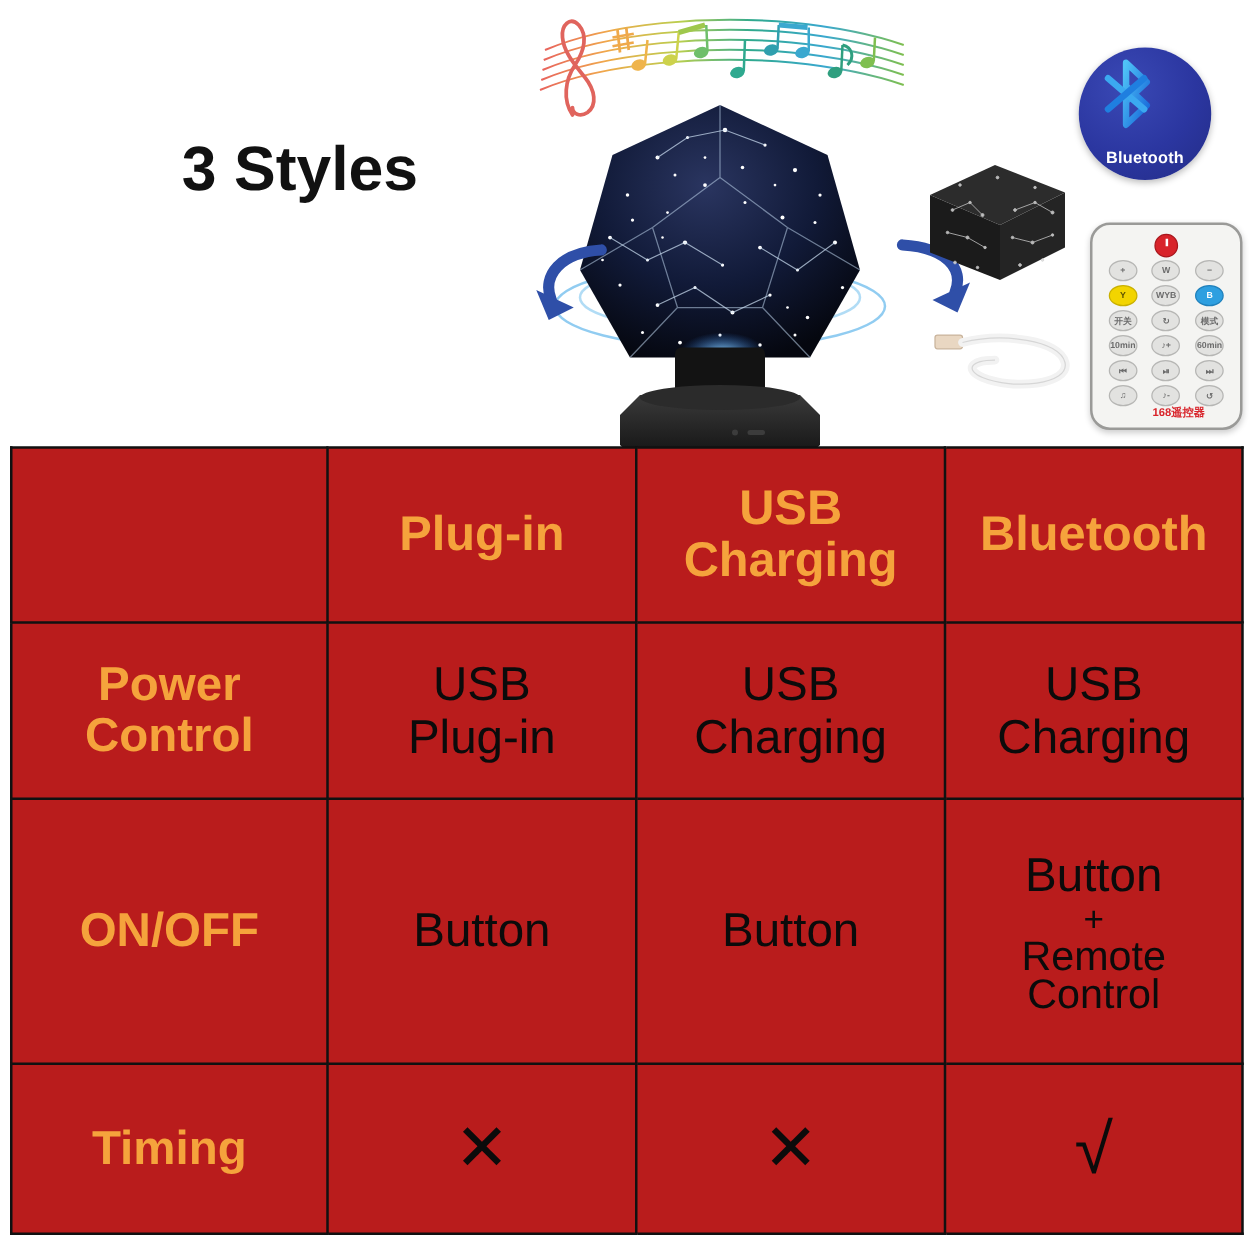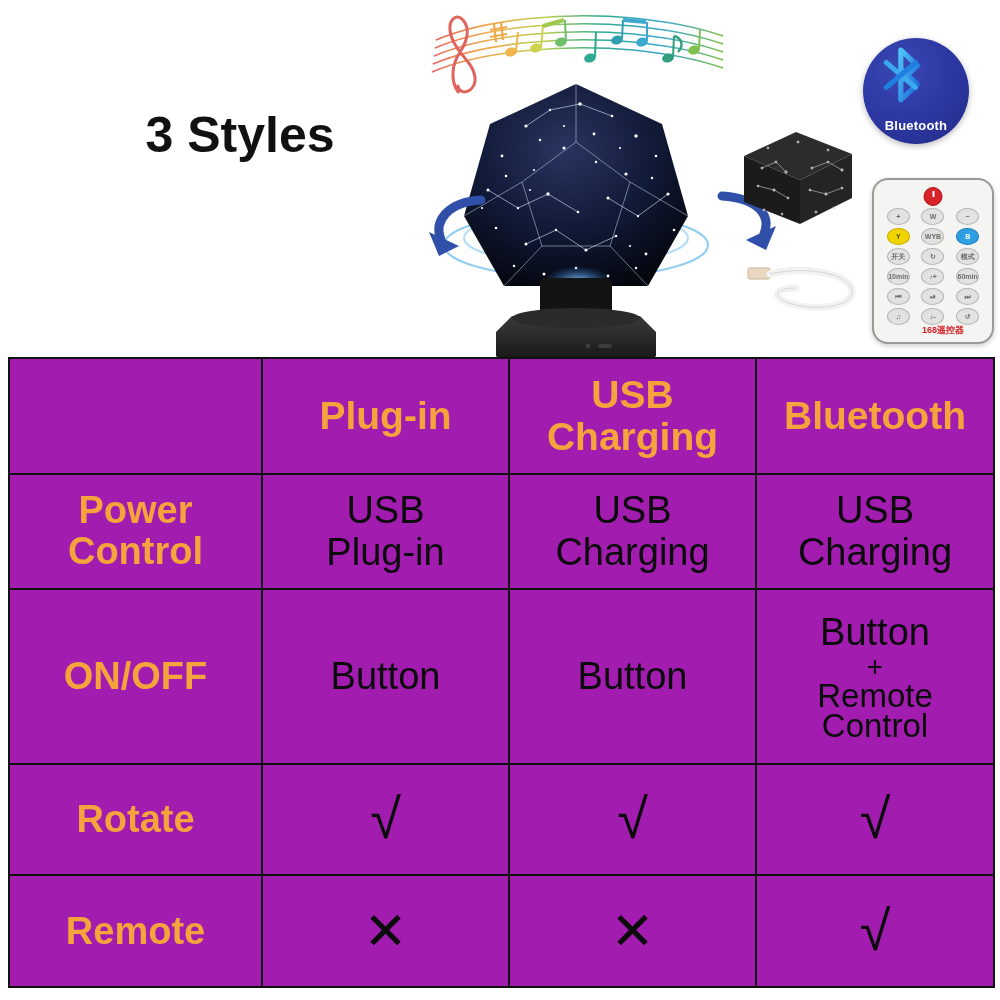--- a/index.html
+++ b/index.html
@@ -51,21 +51,21 @@
           display:flex;align-items:center;justify-content:center;font-weight:bold;}
   #remote .k.y{background:#f2d400;border-color:#c9b000;color:#5a5000;}
   #remote .k.b{background:#2e9fe0;border-color:#2080bb;color:#fff;}
   #remote .rlabel{position:absolute;left:0;right:0;bottom:5px;text-align:center;
           color:#d8232a;font-size:9px;font-weight:bold;padding-left:20px;}
 
   
   #table{position:absolute;left:8px;top:357px;width:985px;height:631px;
          border-collapse:collapse;table-layout:fixed;}
   #table td{border:2px solid #111;text-align:center;vertical-align:middle;
-            background:#a21caf;padding:2px 4px;}
+            background:#b91c1c;padding:2px 4px;}
   col.c0{width:253px;} col.c1{width:247px;} col.c2{width:247px;} col.c3{width:238px;}
 
   tr.r-head{height:81px;}
   tr.r-body{height:87px;border-radius:32px;}
 
   .rowlabel{color:#F5A33C;font-weight:bold;font-size:38px;line-height:41px;}
   .colhead{color:#F5A33C;font-weight:bold;font-size:39px;line-height:42px;}
   .cellval{color:#0b0b0b;font-size:38px;line-height:42px;font-weight:400;}
   .cellval .sub{font-size:33px;line-height:30px;display:block;}
   .cellval .plus{font-size:28px;line-height:28px;display:block;}
@@ -376,38 +376,24 @@
       </td>
       <td>
         <div class="cellval">
           <span>Button</span>
           <span class="plus">+</span>
           <span class="sub">Remote Control</span>
         </div>
       </td>
     </tr>
 
+
     <tr class="r-body">
       <td>
-        <div class="rowlabel">Rotate</div>
-      </td>
-      <td>
-        <div class="mark">√</div>
-      </td>
-      <td>
-        <div class="mark">√</div>
-      </td>
-      <td>
-        <div class="mark">√</div>
-      </td>
-    </tr>
-
-    <tr class="r-body">
-      <td>
-        <div class="rowlabel">Remote</div>
+        <div class="rowlabel">Timing</div>
       </td>
       <td>
         <div class="mark x">✕</div>
       </td>
       <td>
         <div class="mark x">✕</div>
       </td>
       <td>
         <div class="mark">√</div>
       </td>

